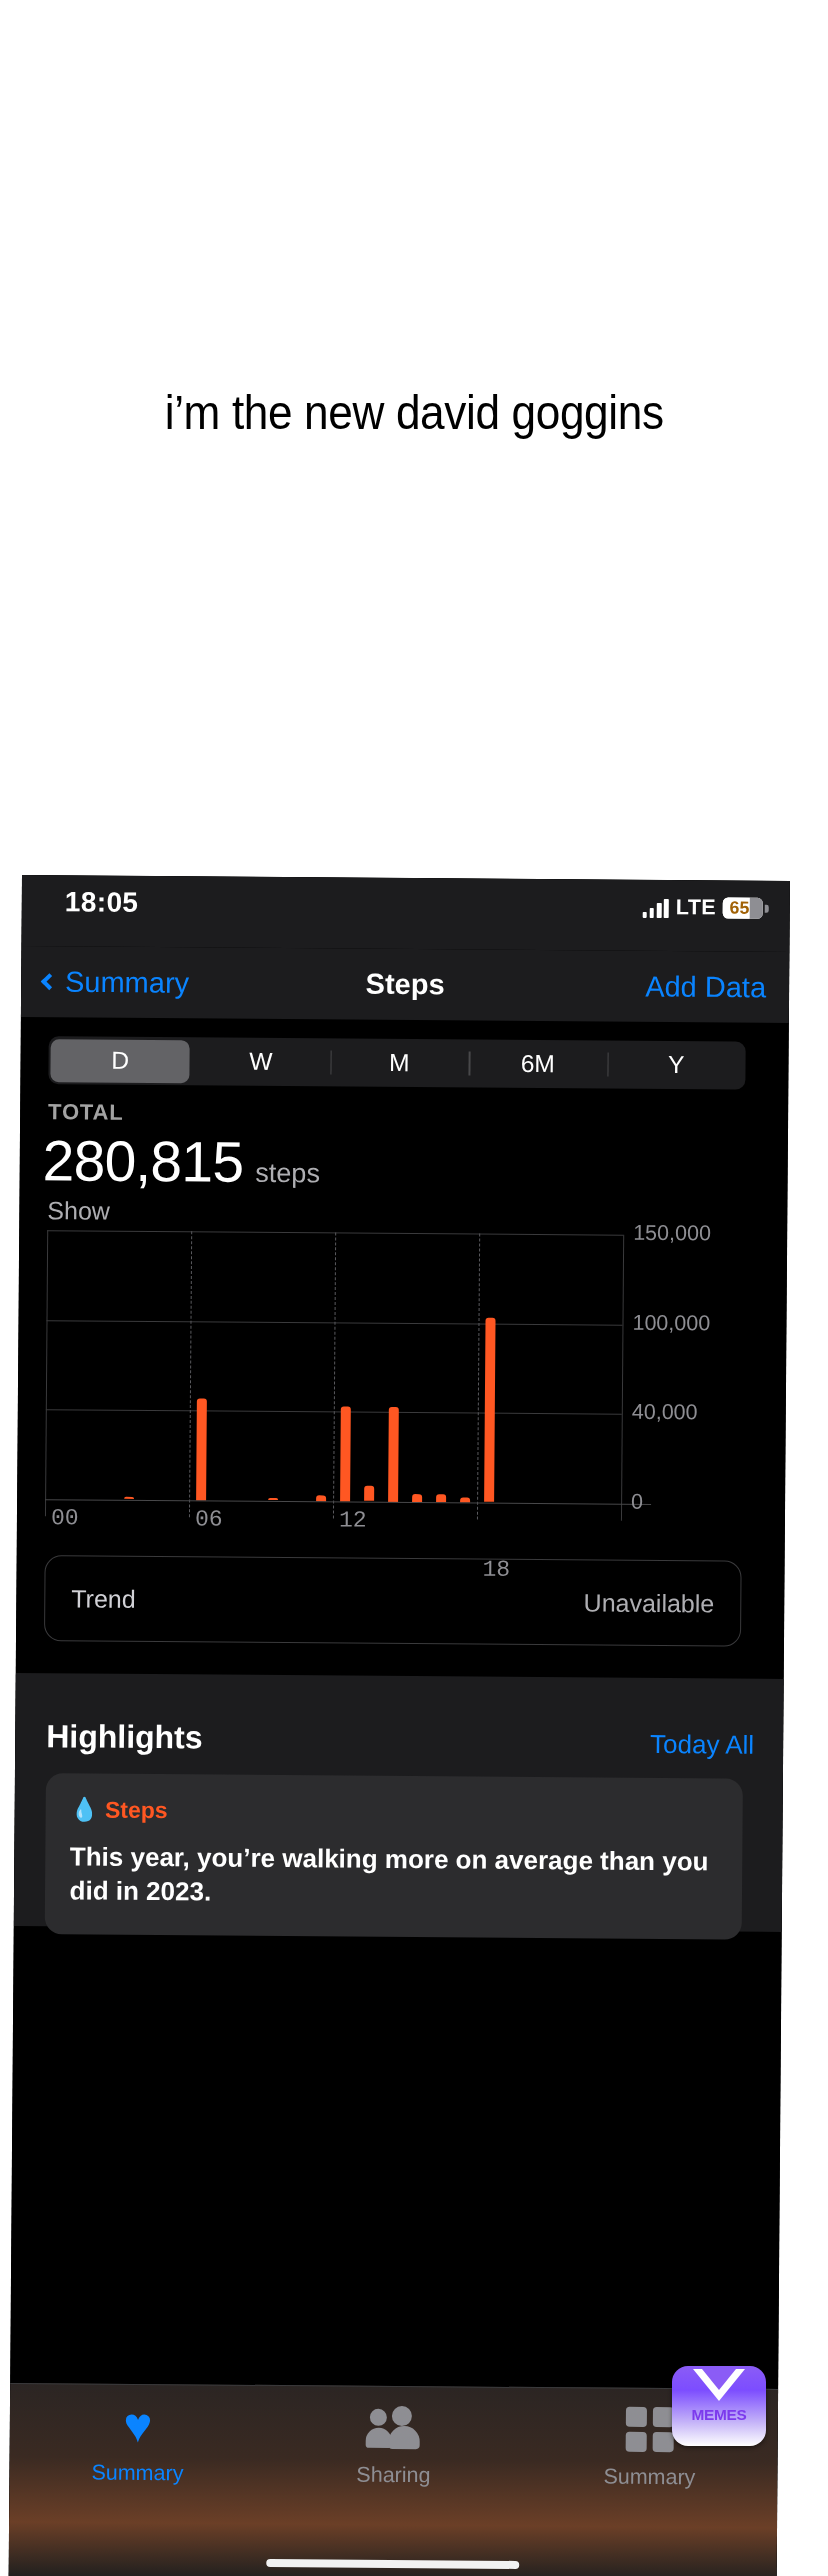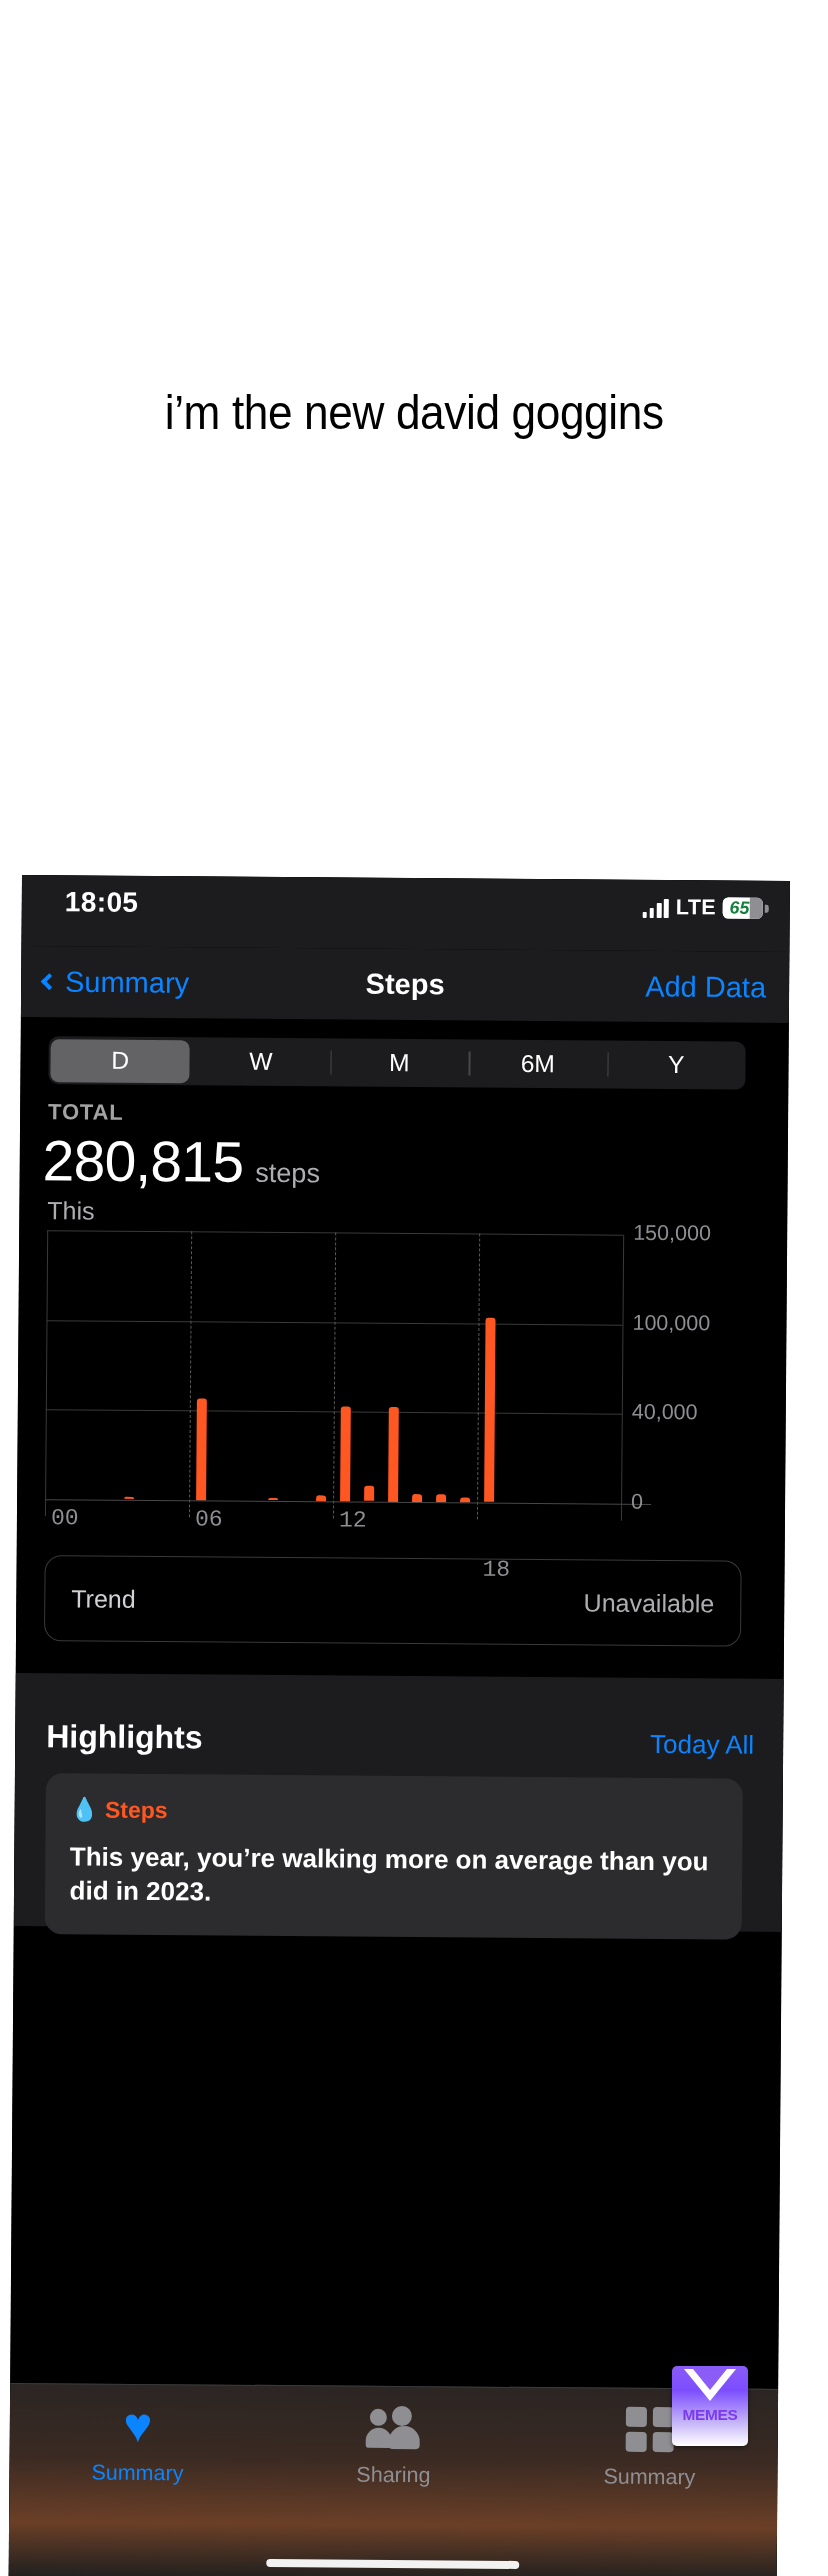--- a/index.html
+++ b/index.html
@@ -72,23 +72,22 @@
   .batt-fill {
     position:absolute; left:0; top:0; bottom:0; width:66%;
     background:#fff; border-radius:5.4px 0 0 5.4px;
   }
   .batt-empty {
     position:absolute; right:0; top:0; bottom:0; width:34%;
     background:#8e8e93; border-radius:0 5.4px 5.4px 0;
   }
   .batt-num {
     position:relative; z-index:2;
-    font-size:17.7px; font-weight:bold; color:#15803d;
+    font-size:17.7px; font-weight:bold; color:#a16207;
     margin-right:7px;
-    font-style:italic;
   }
   .batt-cap {
     width:3.8px; height:8.4px; background:#8e8e93;
     border-radius:0 2.3px 2.3px 0; margin-left:1.5px;
   }
 
   
   .navbar {
     position:absolute; left:0; top:71px; width:768px; height:71px;
     background:#1c1c1e;
@@ -264,22 +263,22 @@
 
   
   .home-ind {
     position:absolute; left:50%; bottom:10.7px; transform:translateX(-50%);
     width:253px; height:8.4px; background:#f2f2f2; border-radius:4.6px;
   }
 
   
   #memes {
     position:absolute; left:672px; top:2366px;
-    width:76px; height:80px;
-    border-radius:5px;
+    width:94px; height:80px;
+    border-radius:16px;
     background:linear-gradient(180deg,#8b5cf6 0%,#7c4dff 30%,#c8b8f8 72%,#ffffff 100%);
     overflow:hidden;
     box-shadow:0 1.5px 4.6px rgba(0,0,0,0.45);
   }
   #memes .m-glyph {
     position:absolute; left:50%; top:3.1px; transform:translateX(-50%);
     width:0; height:0;
     border-left:26px solid transparent;
     border-right:26px solid transparent;
     border-top:32px solid #ffffff;
@@ -357,21 +356,21 @@
       <span class="seg-div"></span>
       <span>Y</span>
     </div>
   </div>
 
   <div class="total-lbl">TOTAL</div>
   <div class="total-row">
     <div class="total-num">280,815</div>
     <div class="total-unit">steps</div>
   </div>
-  <div class="total-day">This</div>
+  <div class="total-day">Show</div>
 
   <div class="chart">
     <div class="plot" id="plot">
           <div class="hline" style="top: 179px;"></div>
           <div class="hline" style="top: 90px;"></div>
           <div class="hline" style="top: 0px;"></div>
           <div class="vdash" style="left: 0px; border-left: 0.8px solid rgb(58, 58, 60);"></div>
           <div class="vdash" style="left: 144px;"></div>
           <div class="vdash" style="left: 288px;"></div>
           <div class="vdash" style="left: 432px;"></div>

